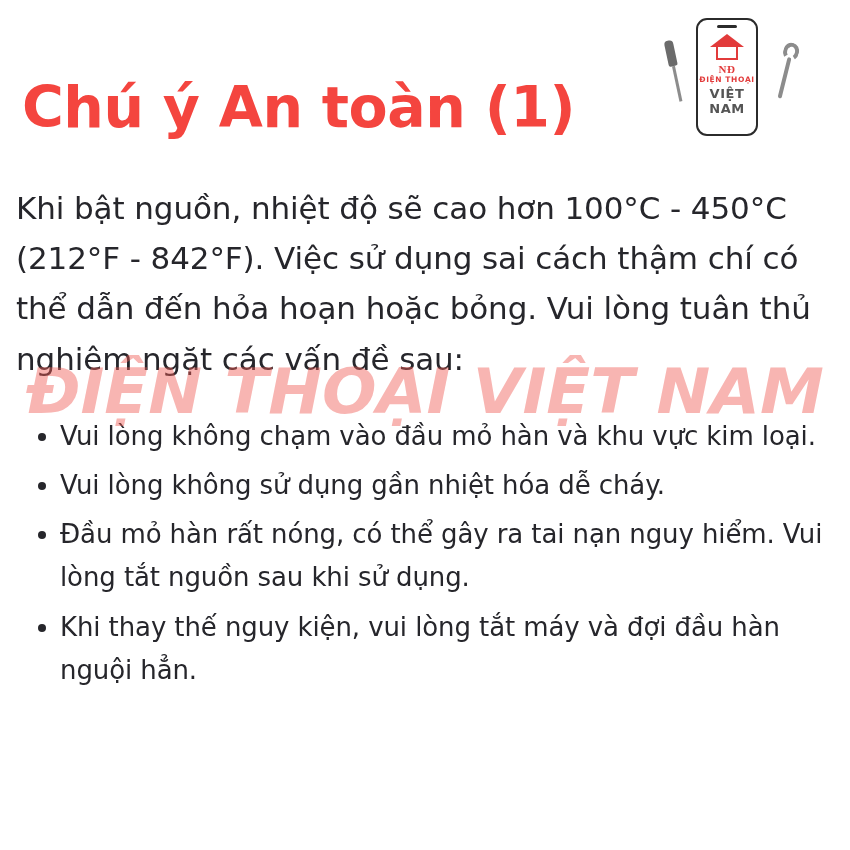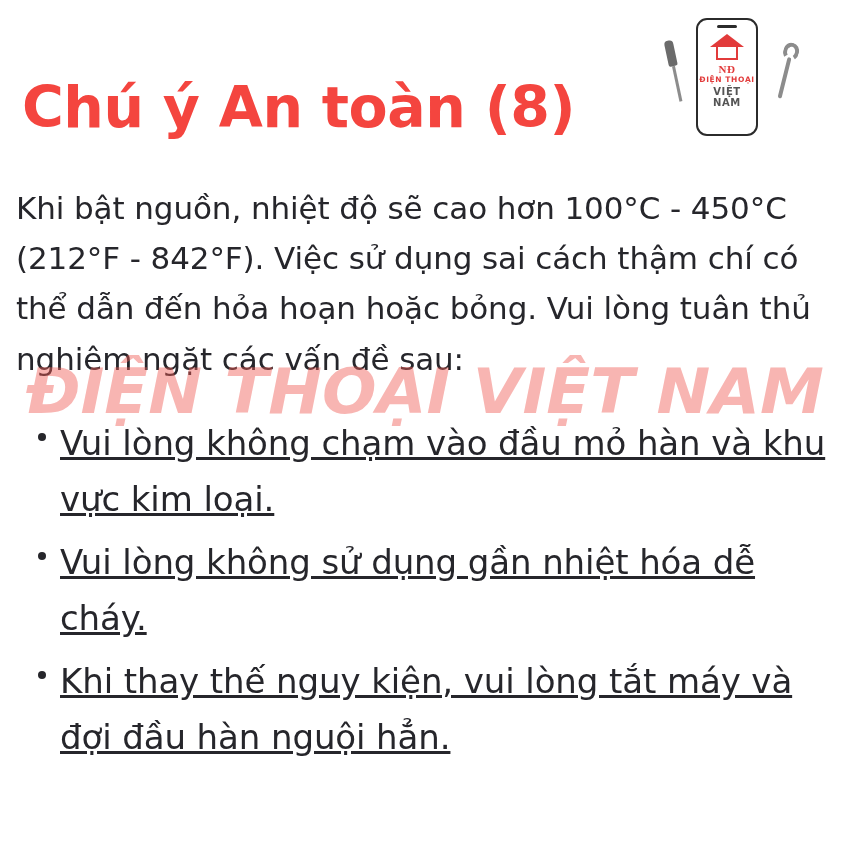--- a/index.html
+++ b/index.html
@@ -94,21 +94,21 @@
     margin-top: 1px;
   }
   .logo-line1 {
     font-size: 7.5px;
     font-weight: bold;
     color: #e23b3b;
     letter-spacing: 0.6px;
     margin-top: 0;
   }
   .logo-line2 {
-    font-size: 10px;
+    font-size: 13px;
     font-weight: bold;
     color: #555555;
     letter-spacing: 0.6px;
     margin-top: 2px;
   }
   
   .tool-screwdriver {
     position: absolute;
     left: 18px;
     top: 26px;
@@ -194,25 +194,24 @@
   .bullets {
     margin: 10px 0 0 0;
     padding: 0;
     list-style: none;
   }
   .bullets li {
     position: relative;
     padding-left: 44px;
     margin-bottom: 6px;
     font-family: "DejaVu Sans", sans-serif;
-    font-size: 34px;
+    font-size: 26px;
     line-height: 1.66;
     color: #26262b;
     letter-spacing: -0.1px;
-    text-decoration: underline;
   }
   .bullets li::before {
     content: "";
     position: absolute;
     left: 22px;
     top: 18px;
     width: 8px;
     height: 8px;
     background: #26262b;
     border-radius: 50%;
@@ -261,27 +260,28 @@
           <div class="roof"></div>
           <div class="walls"></div>
         </div>
         <div class="logo-nd">NĐ</div>
         <div class="logo-line1">ĐIỆN THOẠI</div>
         <div class="logo-line2">VIỆT NAM</div>
       </div>
     </div>
   </div>
 
-  <h1 class="title">Chú ý An toàn (8)</h1>
+  <h1 class="title">Chú ý An toàn (1)</h1>
 
   <div class="content">
     <p class="intro">Khi bật nguồn, nhiệt độ sẽ cao hơn 100°C - 450°C (212°F - 842°F). Việc sử dụng sai cách thậm chí có thể dẫn đến hỏa hoạn hoặc bỏng. Vui lòng tuân thủ nghiêm ngặt các vấn đề sau:</p>
     <ul class="bullets">
       <li>Vui lòng không chạm vào đầu mỏ hàn và khu vực kim loại.</li>
       <li>Vui lòng không sử dụng gần nhiệt hóa dễ cháy.</li>
+      <li>Đầu mỏ hàn rất nóng, có thể gây ra tai nạn nguy hiểm. Vui lòng tắt nguồn sau khi sử dụng.</li>
       <li>Khi thay thế nguy kiện, vui lòng tắt máy và đợi đầu hàn nguội hẳn.</li>
     </ul>
   </div>
 
   <div class="watermark">
     <span class="wm-line">ĐIỆN THOẠI VIỆT NAM</span>
   </div>
 
 </div>
 

